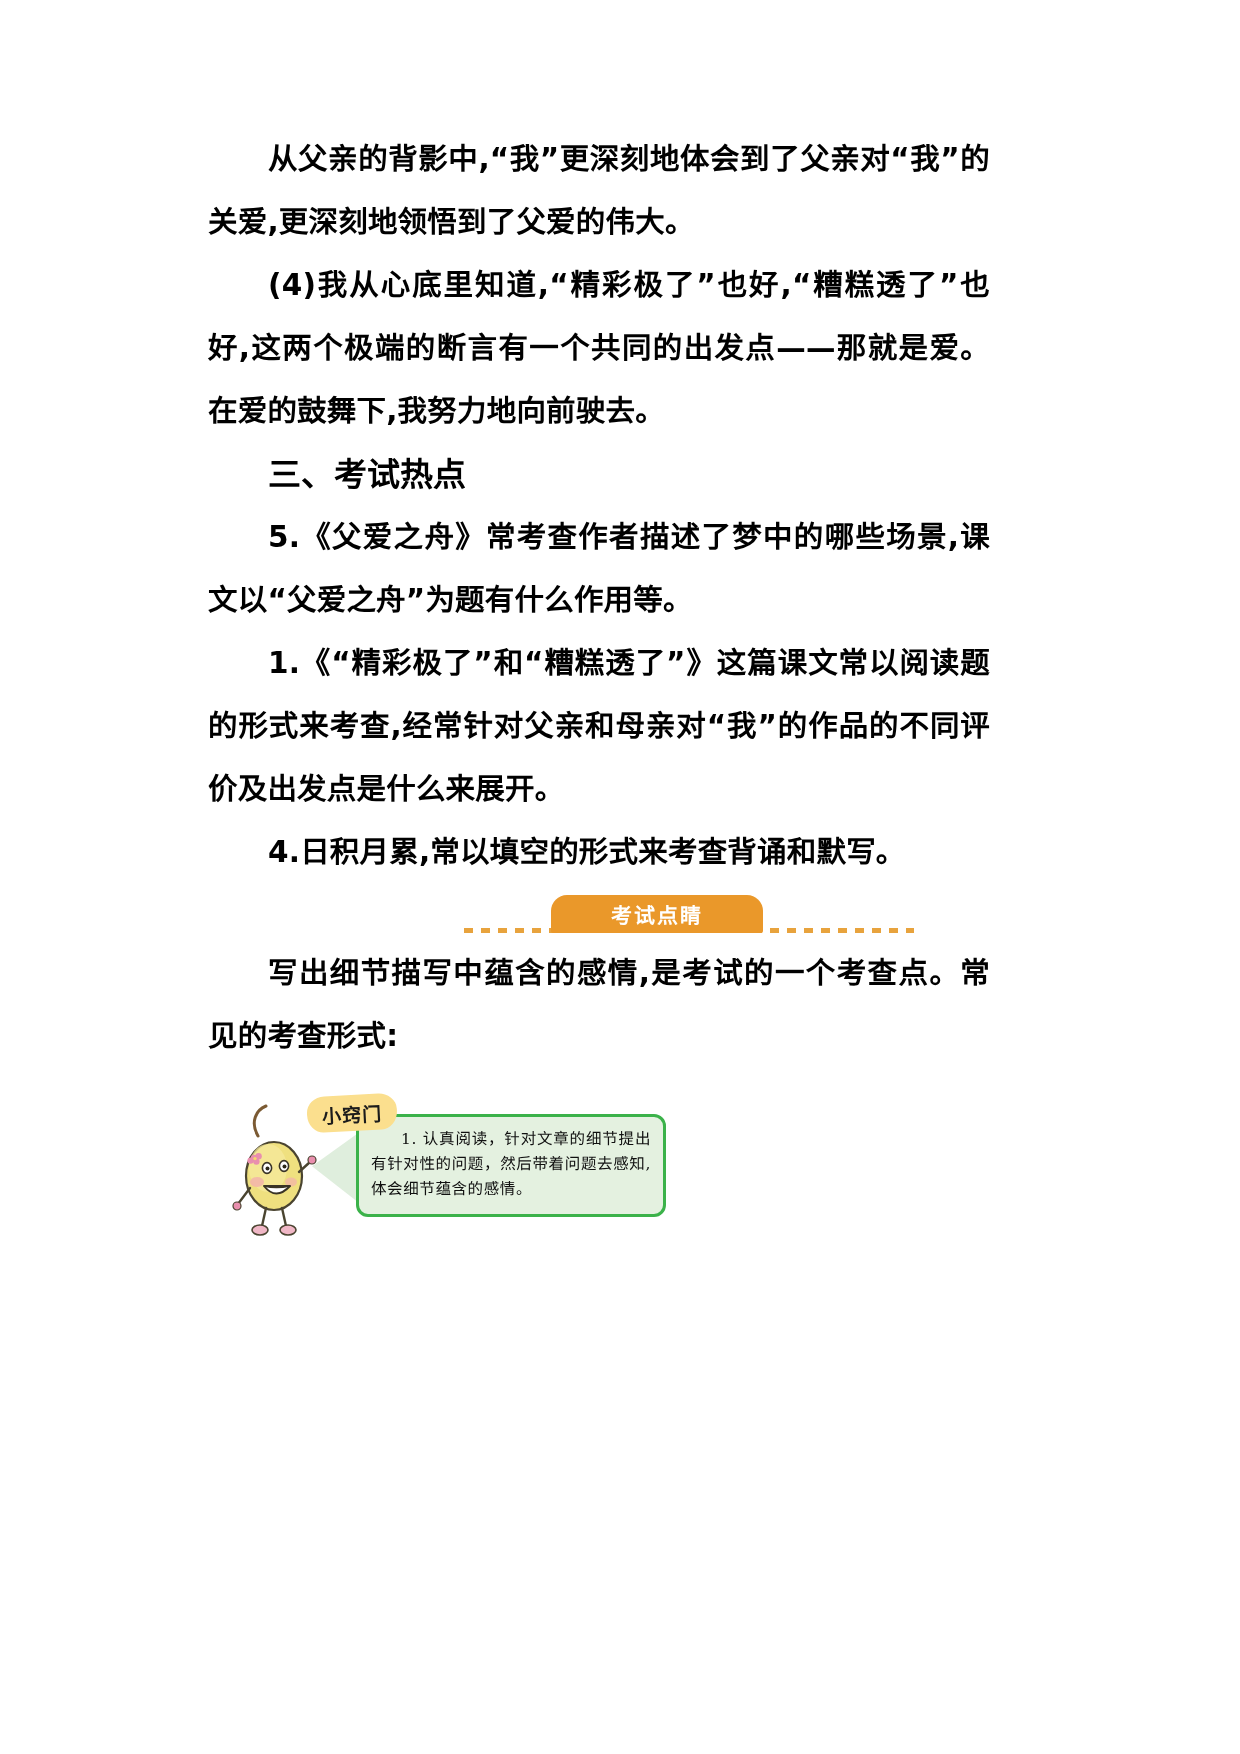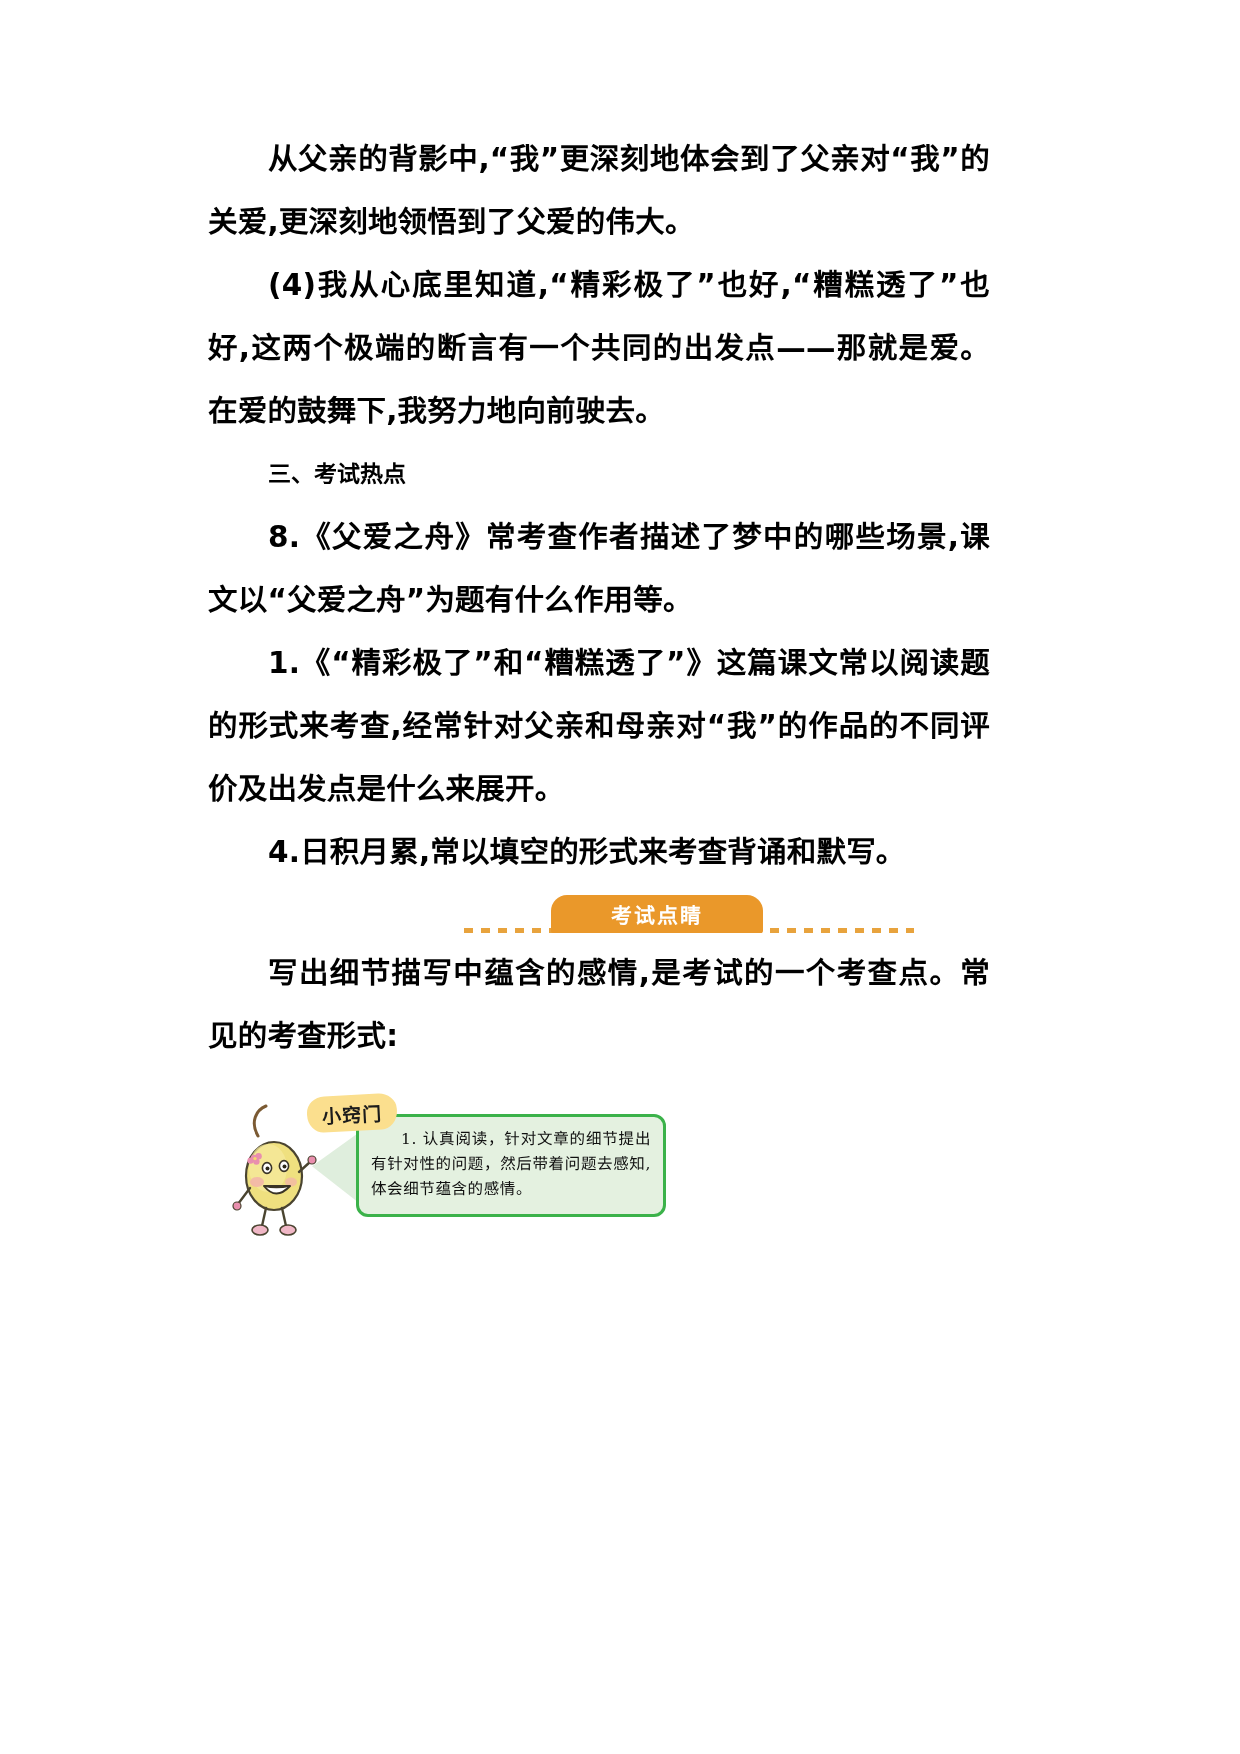--- a/index.html
+++ b/index.html
@@ -41,21 +41,21 @@
     text-indent: 60px;
     margin: 0 0 0 0;
     text-align: justify;
     text-justify: inter-ideograph;
     word-break: break-all;
   }
 
   .section-head {
     font-family: "DejaVu Sans", "Liberation Sans", sans-serif;
     font-weight: 700;
-    font-size: 23px;
+    font-size: 33px;
     line-height: 63px;
     color: #000000;
     text-indent: 60px;
     margin: 0;
   }
 
   
   .banner-wrap {
     position: relative;
     height: 52px;
@@ -172,21 +172,21 @@
   <div class="content">
 
     <p class="para">从父亲的背影中,“我”更深刻地体会到了父亲对“我”的关爱,更深刻地领悟到了父爱的伟大。</p>
 
     <p class="para">(4)我从心底里知道,“精彩极了”也好,“糟糕透了”也好,这两个极端的断言有一个共同的出发点——那就是爱。在爱的鼓舞下,我努力地向前驶去。</p>
 
 
     <h2 class="section-head">三、考试热点</h2>
 
 
-    <p class="para">8.《父爱之舟》常考查作者描述了梦中的哪些场景,课文以“父爱之舟”为题有什么作用等。</p>
+    <p class="para">5.《父爱之舟》常考查作者描述了梦中的哪些场景,课文以“父爱之舟”为题有什么作用等。</p>
 
     <p class="para">1.《“精彩极了”和“糟糕透了”》这篇课文常以阅读题的形式来考查,经常针对父亲和母亲对“我”的作品的不同评价及出发点是什么来展开。</p>
 
     <p class="para">4.日积月累,常以填空的形式来考查背诵和默写。</p>
 
     <div class="banner-wrap">
       <div class="banner-dots"></div>
       <div class="banner-pill">
         <span class="banner-label">考试点睛</span>
       </div>

